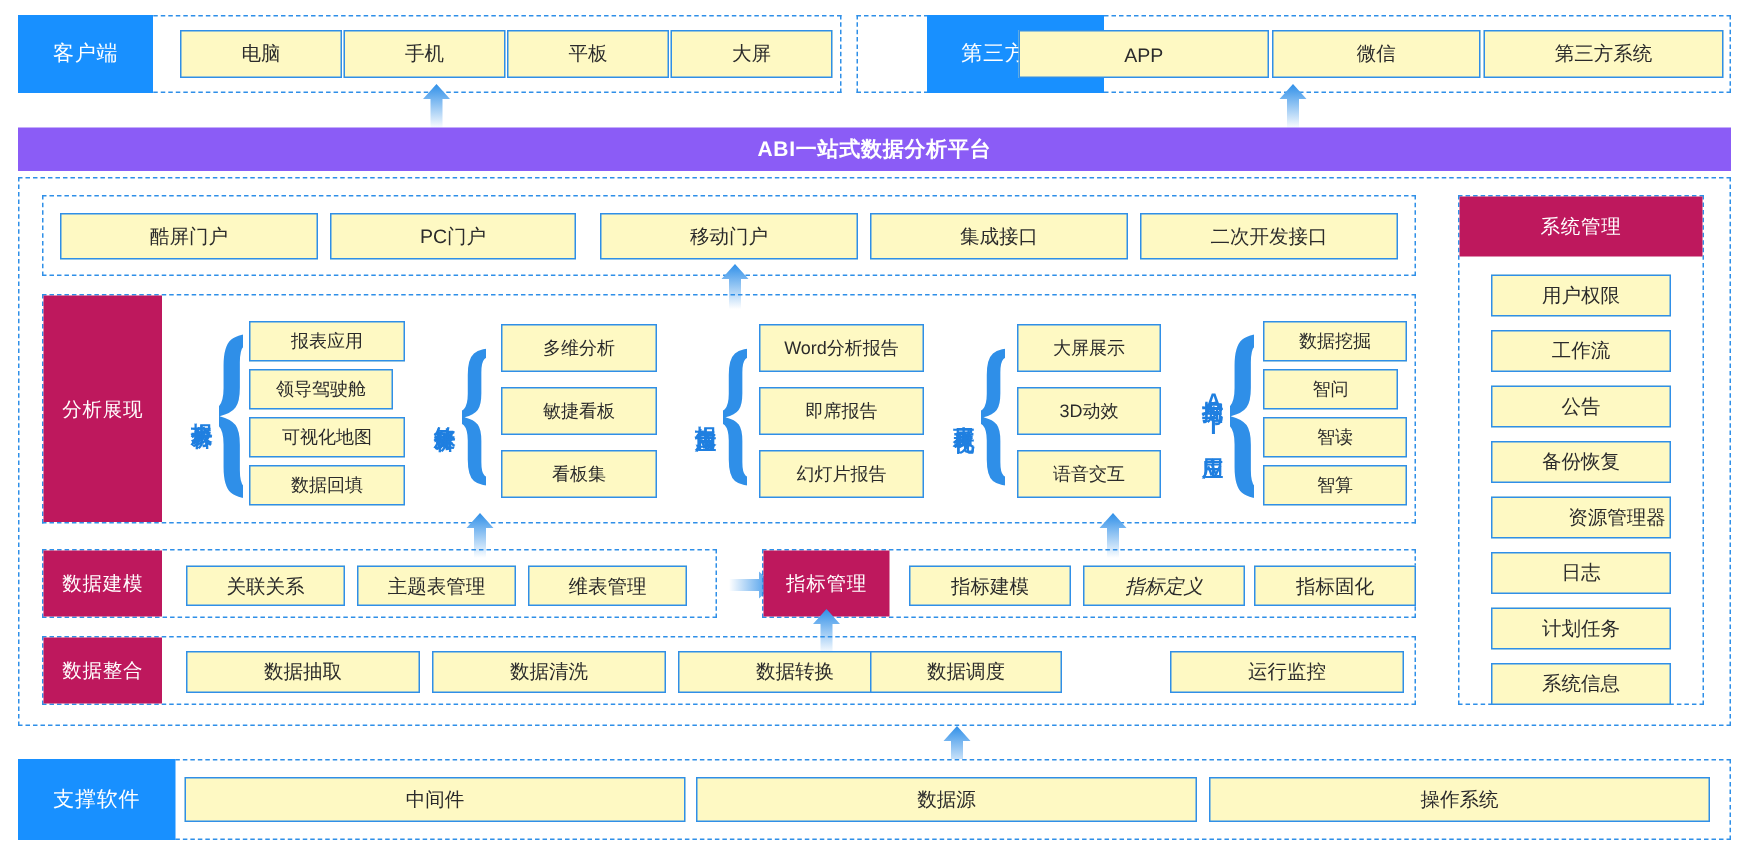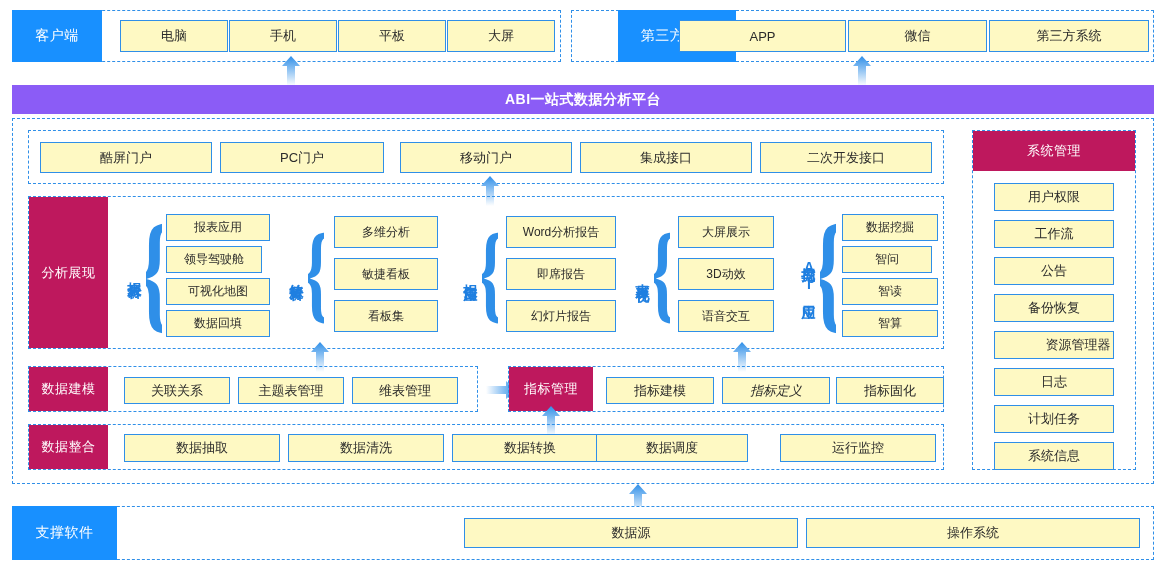--- a/index.html
+++ b/index.html
@@ -234,36 +234,37 @@
 
   <svg class="arrow-up" style="left:541px; top:406px;" viewBox="0 0 20 30">
     <polygon points="10,0 19,10 14,10 14,30 6,30 6,10 1,10" fill="url(#gu1)"></polygon>
   </svg>
 
   <div class="dashed-zone" style="left:28px; top:424px; width:916px; height:46px; background:transparent;"></div>
   <div class="light-label" style="left:29px; top:425px; width:79px; height:44px;">数据整合</div>
   <div class="cell" style="left:124px; top:434px; width:156px; height:28px;">数据抽取</div>
   <div class="cell" style="left:288px; top:434px; width:156px; height:28px;">数据清洗</div>
   <div class="cell" style="left:452px; top:434px; width:156px; height:28px;">数据转换</div>
-  <div class="cell" style="left:596px; top:434px; width:152px; height:28px;">数据调度</div>
+  <div class="cell" style="left:580px; top:434px; width:128px; height:28px;">数据调度</div>
   <div class="cell" style="left:780px; top:434px; width:156px; height:28px;">运行监控</div>
 
   <div class="dashed-zone" style="left:972px; top:130px; width:164px; height:340px; background:transparent;"></div>
   <div class="light-label" style="left:973px; top:131px; width:162px; height:40px;">系统管理</div>
   <div class="cell" style="left:994px; top:183px; width:120px; height:28px;">用户权限</div>
   <div class="cell" style="left:994px; top:220px; width:120px; height:28px;">工作流</div>
   <div class="cell" style="left:994px; top:257px; width:120px; height:28px;">公告</div>
   <div class="cell" style="left:994px; top:294px; width:120px; height:28px;">备份恢复</div>
   <div class="cell" style="left:994px; top:331px; width:120px; height:28px;padding-left:48px;">资源管理器</div>
   <div class="cell" style="left:994px; top:368px; width:120px; height:28px;">日志</div>
   <div class="cell" style="left:994px; top:405px; width:120px; height:28px;">计划任务</div>
   <div class="cell" style="left:994px; top:442px; width:120px; height:28px;">系统信息</div>
 
   <svg class="arrow-up" style="left:628px; top:484px;" viewBox="0 0 20 30">
     <polygon points="10,0 19,10 14,10 14,30 6,30 6,10 1,10" fill="url(#gu1)"></polygon>
   </svg>
 
   <div class="dashed-zone" style="left:12px; top:506px; width:1142px; height:54px;"></div>
   <div class="blue-label" style="left:12px; top:506px; width:105px; height:54px;">支撑软件</div>
+  <div class="cell" style="left:123px; top:518px; width:334px; height:30px;">中间件</div>
   <div class="cell" style="left:464px; top:518px; width:334px; height:30px;">数据源</div>
   <div class="cell" style="left:806px; top:518px; width:334px; height:30px;">操作系统</div>
 
 </div>
 
 </body></html>

